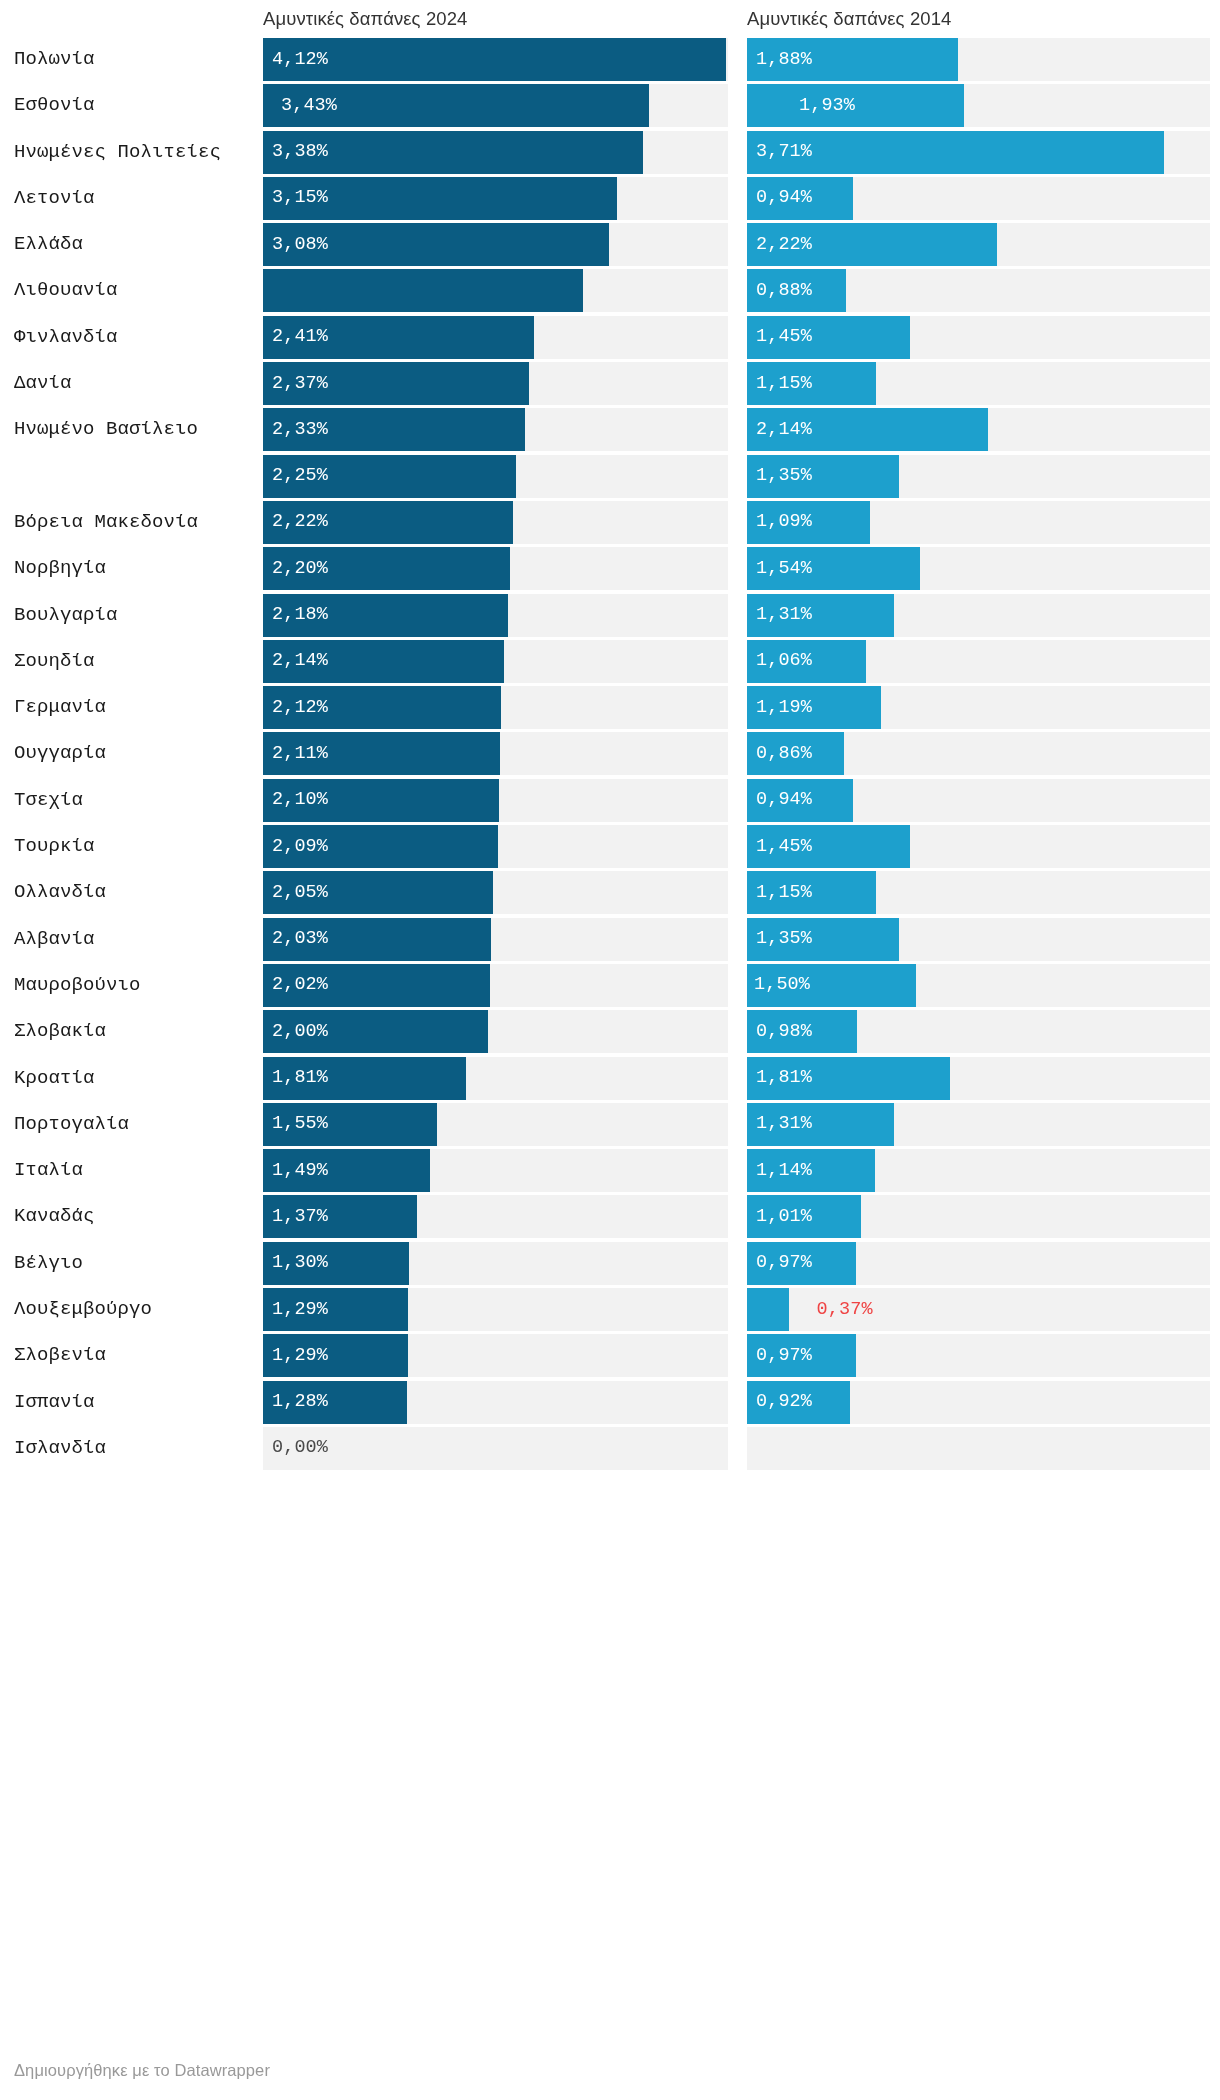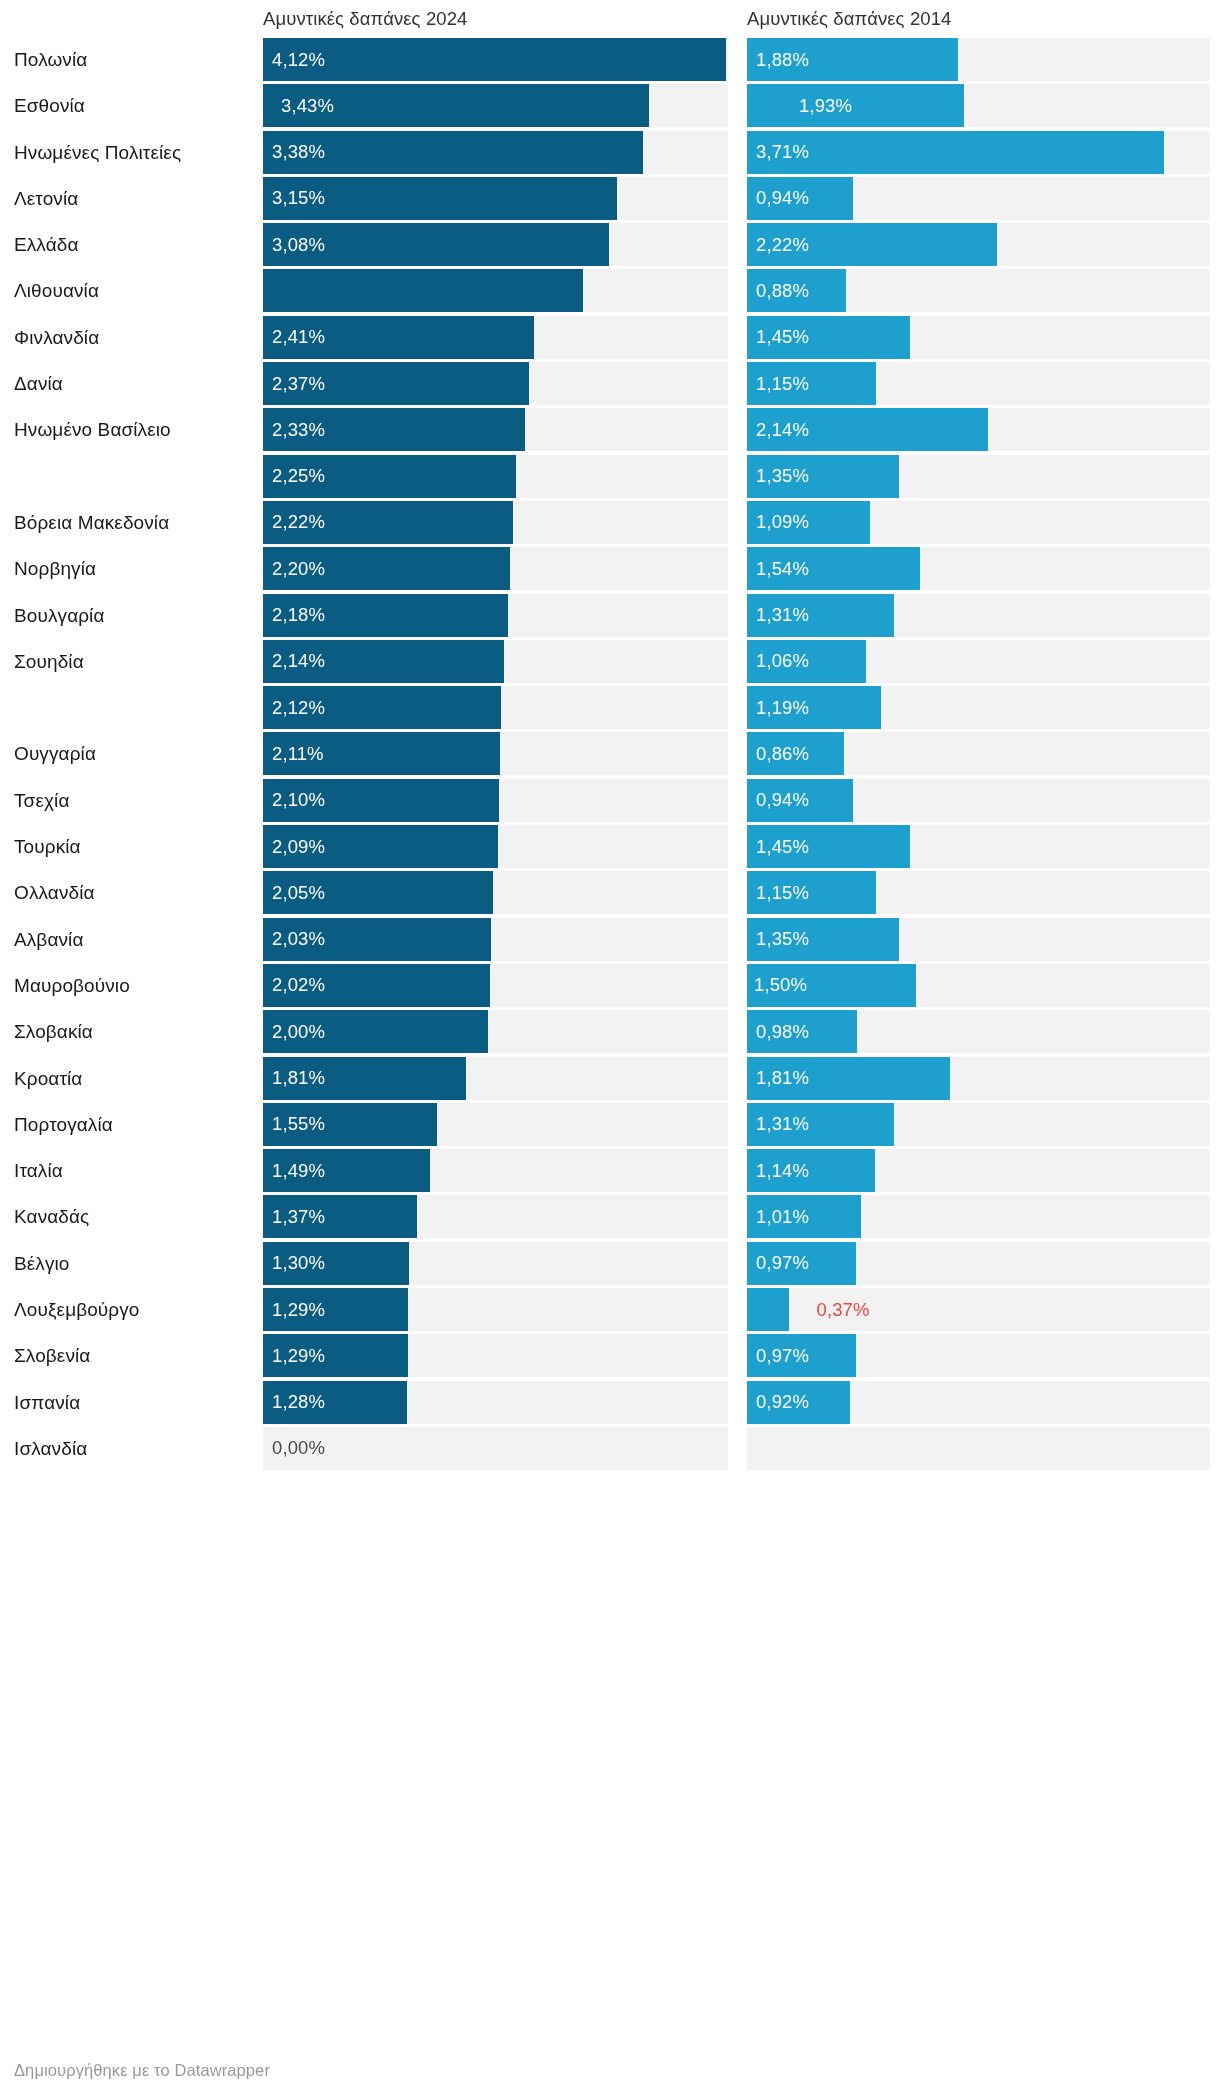--- a/index.html
+++ b/index.html
@@ -42,20 +42,21 @@
   }
   .col-header.c1 { left: 263px; }
   .col-header.c2 { left: 747px; text-align: center; }
 
   
   .rows {
     position: absolute;
     top: 38px;
     left: 0;
     width: 992px;
+    font-family: Liberation Mono, monospace;
   }
   .row {
     position: relative;
     height: 46.3px;
     width: 1220px;
   }
 
   .row-label {
     position: absolute;
     left: 14px;
@@ -253,20 +254,21 @@
       <div class="row">
         <div class="row-label">Σουηδία</div>
         <div class="track t1"></div>
         <div class="bar b1" style="width: 240.536px;"></div>
         <div class="bar-label" style="left: 263px;">2,14%</div>
         <div class="track t2"></div>
         <div class="bar b2" style="width: 119.144px;"></div>
         <div class="bar-label" style="left: 747px;">1,06%</div>
       </div>
       <div class="row">
+        <div class="row-label">Γερμανία</div>
         <div class="track t1"></div>
         <div class="bar b1" style="width: 238.288px;"></div>
         <div class="bar-label" style="left: 263px;">2,12%</div>
         <div class="track t2"></div>
         <div class="bar b2" style="width: 133.756px;"></div>
         <div class="bar-label" style="left: 747px;">1,19%</div>
       </div>
       <div class="row">
         <div class="row-label">Ουγγαρία</div>
         <div class="track t1"></div>

